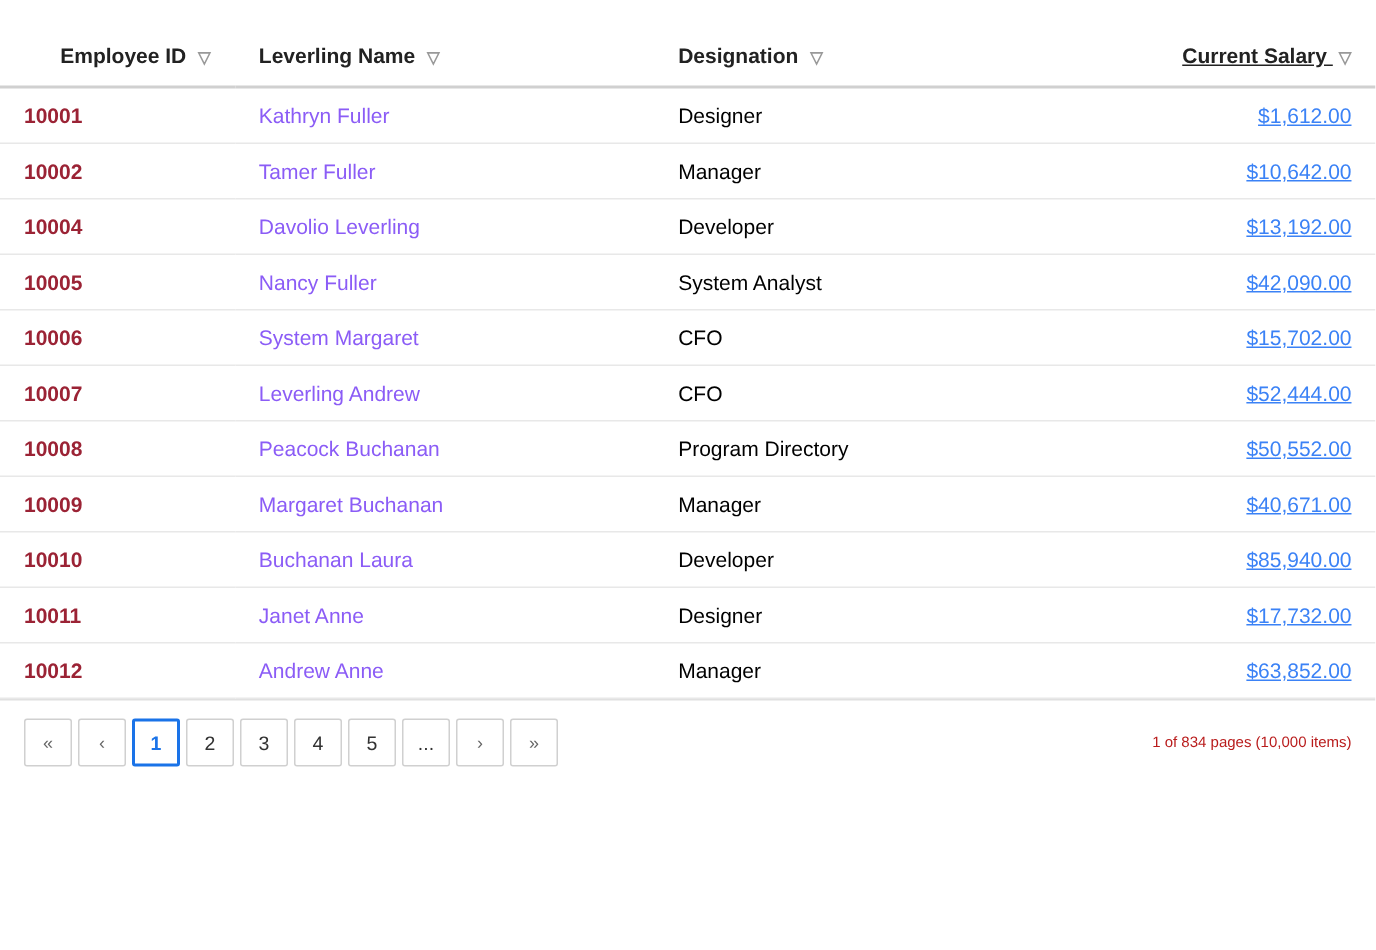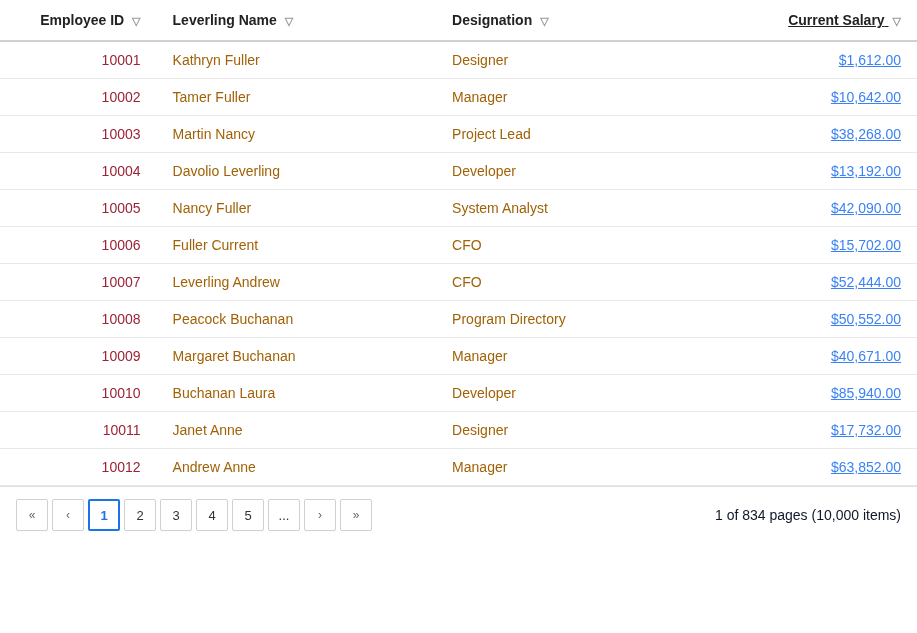--- a/index.html
+++ b/index.html
@@ -9,20 +9,21 @@
       background: #fff;
       color: #333;
     }
     .table-container {
       width: 917px;
       overflow: hidden;
     }
     table {
       width: 100%;
       border-collapse: collapse;
+      margin-top: 17px;
     }
     thead tr {
       border-bottom: 2px solid #e0e0e0;
     }
     th {
       padding: 12px 16px;
       text-align: left;
       font-weight: 700;
       color: #222;
       font-size: 14px;
@@ -38,30 +39,29 @@
       color: #999;
       font-size: 11px;
       vertical-align: middle;
     }
     td {
       padding: 10px 16px;
       border-bottom: 1px solid #e8e8e8;
       color: #333;
     }
     td.emp-id {
-      text-align: right;
       color: #9b2335;
+      font-weight: 700;
+    }
+    td.emp-name {
+      color: #8b5cf6;
       font-weight: 400;
     }
-    td.emp-name {
-      color: #a16207;
-      font-weight: 400;
-    }
     td.designation {
-      color: #a16207;
+      color: #000000;
     }
     td.salary {
       text-align: right;
       color: #3b82f6;
     }
     .pagination {
       display: flex;
       align-items: center;
       justify-content: space-between;
       padding: 12px 16px;
@@ -90,22 +90,22 @@
       border: 2px solid #1a73e8;
       color: #1a73e8;
       font-weight: 700;
       background: #fff;
     }
     .page-btn.nav {
       color: #666;
       font-size: 12px;
     }
     .pagination-right {
-      color: #0f172a;
-      font-size: 14px;
+      color: #b91c1c;
+      font-size: 10px;
     }
     .col-employee-id { width: 140px; }
     .col-employee-name { width: 250px; }
     .col-designation { width: 250px; }
     .col-salary { width: 180px; text-decoration: underline; }
   </style>
 </head>
 <body>
 
 <div class="table-container">
@@ -137,40 +137,34 @@
           <td class="designation col-designation">Designer</td>
           <td class="salary col-salary">$1,612.00</td>
         </tr>
         <tr>
           <td class="emp-id col-employee-id">10002</td>
           <td class="emp-name col-employee-name">Tamer Fuller</td>
           <td class="designation col-designation">Manager</td>
           <td class="salary col-salary">$10,642.00</td>
         </tr>
         <tr>
-          <td class="emp-id col-employee-id">10003</td>
-          <td class="emp-name col-employee-name">Martin Nancy</td>
-          <td class="designation col-designation">Project Lead</td>
-          <td class="salary col-salary">$38,268.00</td>
-        </tr>
-        <tr>
           <td class="emp-id col-employee-id">10004</td>
           <td class="emp-name col-employee-name">Davolio Leverling</td>
           <td class="designation col-designation">Developer</td>
           <td class="salary col-salary">$13,192.00</td>
         </tr>
         <tr>
           <td class="emp-id col-employee-id">10005</td>
           <td class="emp-name col-employee-name">Nancy Fuller</td>
           <td class="designation col-designation">System Analyst</td>
           <td class="salary col-salary">$42,090.00</td>
         </tr>
         <tr>
           <td class="emp-id col-employee-id">10006</td>
-          <td class="emp-name col-employee-name">Fuller Current</td>
+          <td class="emp-name col-employee-name">System Margaret</td>
           <td class="designation col-designation">CFO</td>
           <td class="salary col-salary">$15,702.00</td>
         </tr>
         <tr>
           <td class="emp-id col-employee-id">10007</td>
           <td class="emp-name col-employee-name">Leverling Andrew</td>
           <td class="designation col-designation">CFO</td>
           <td class="salary col-salary">$52,444.00</td>
         </tr>
         <tr>

